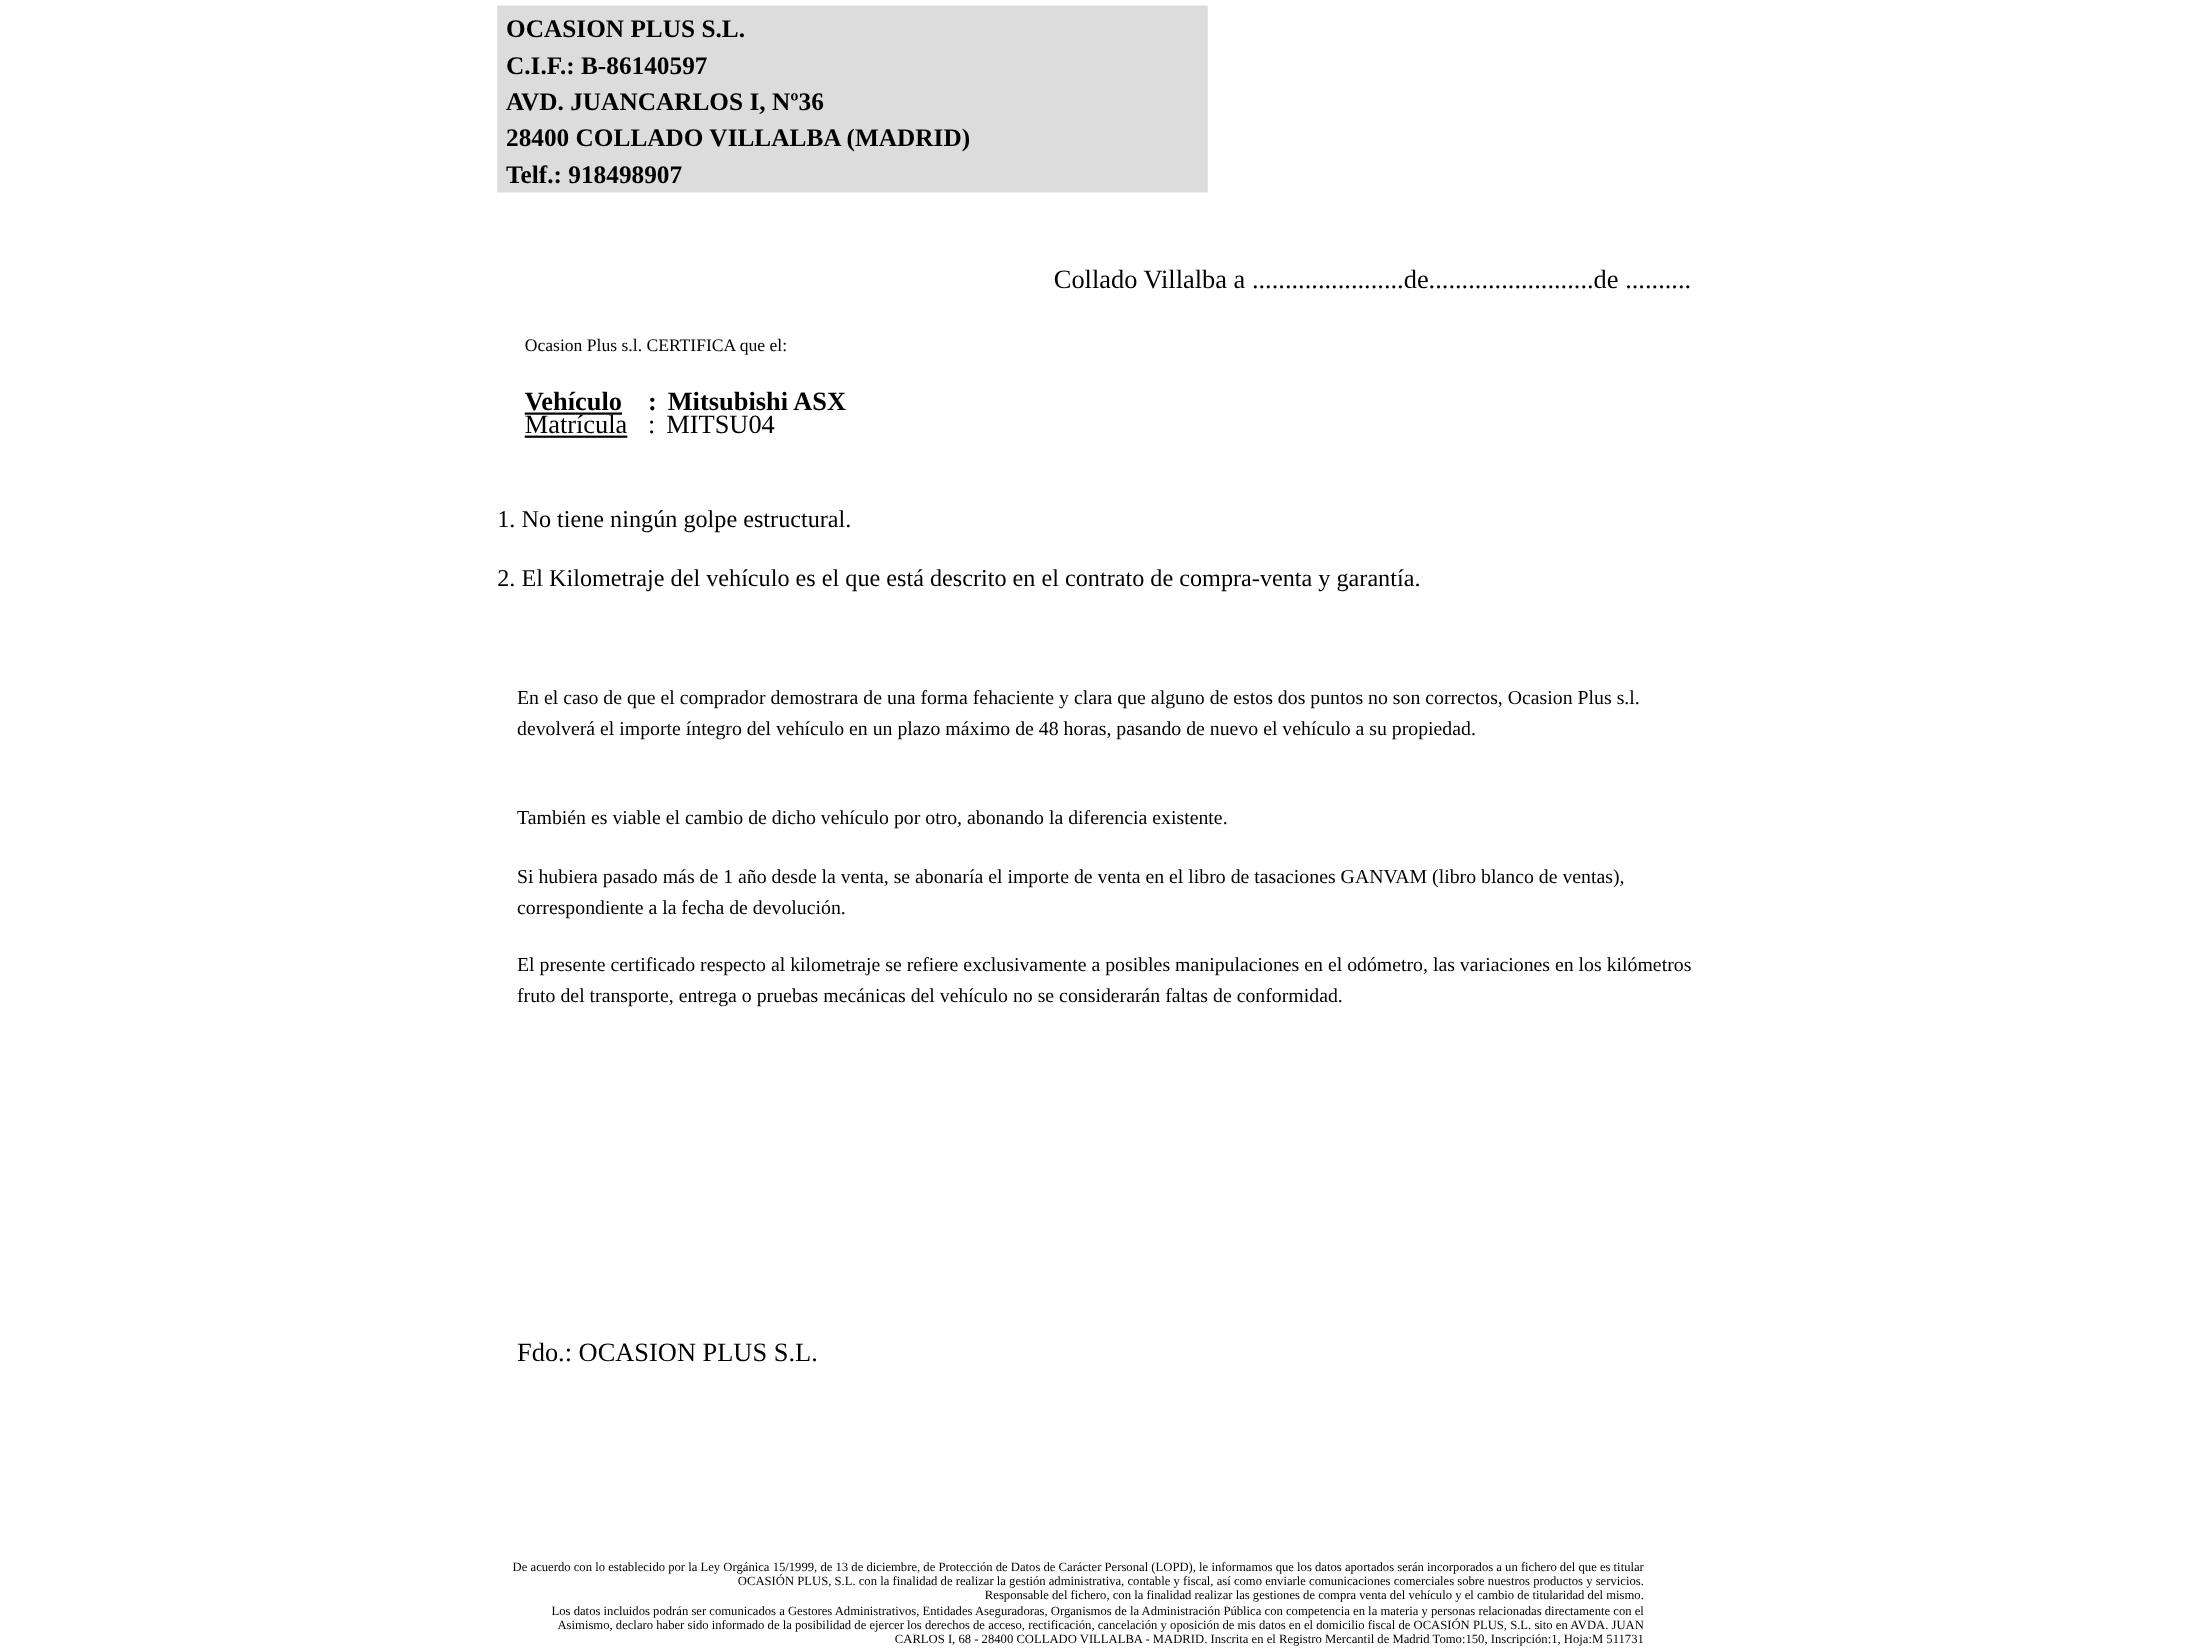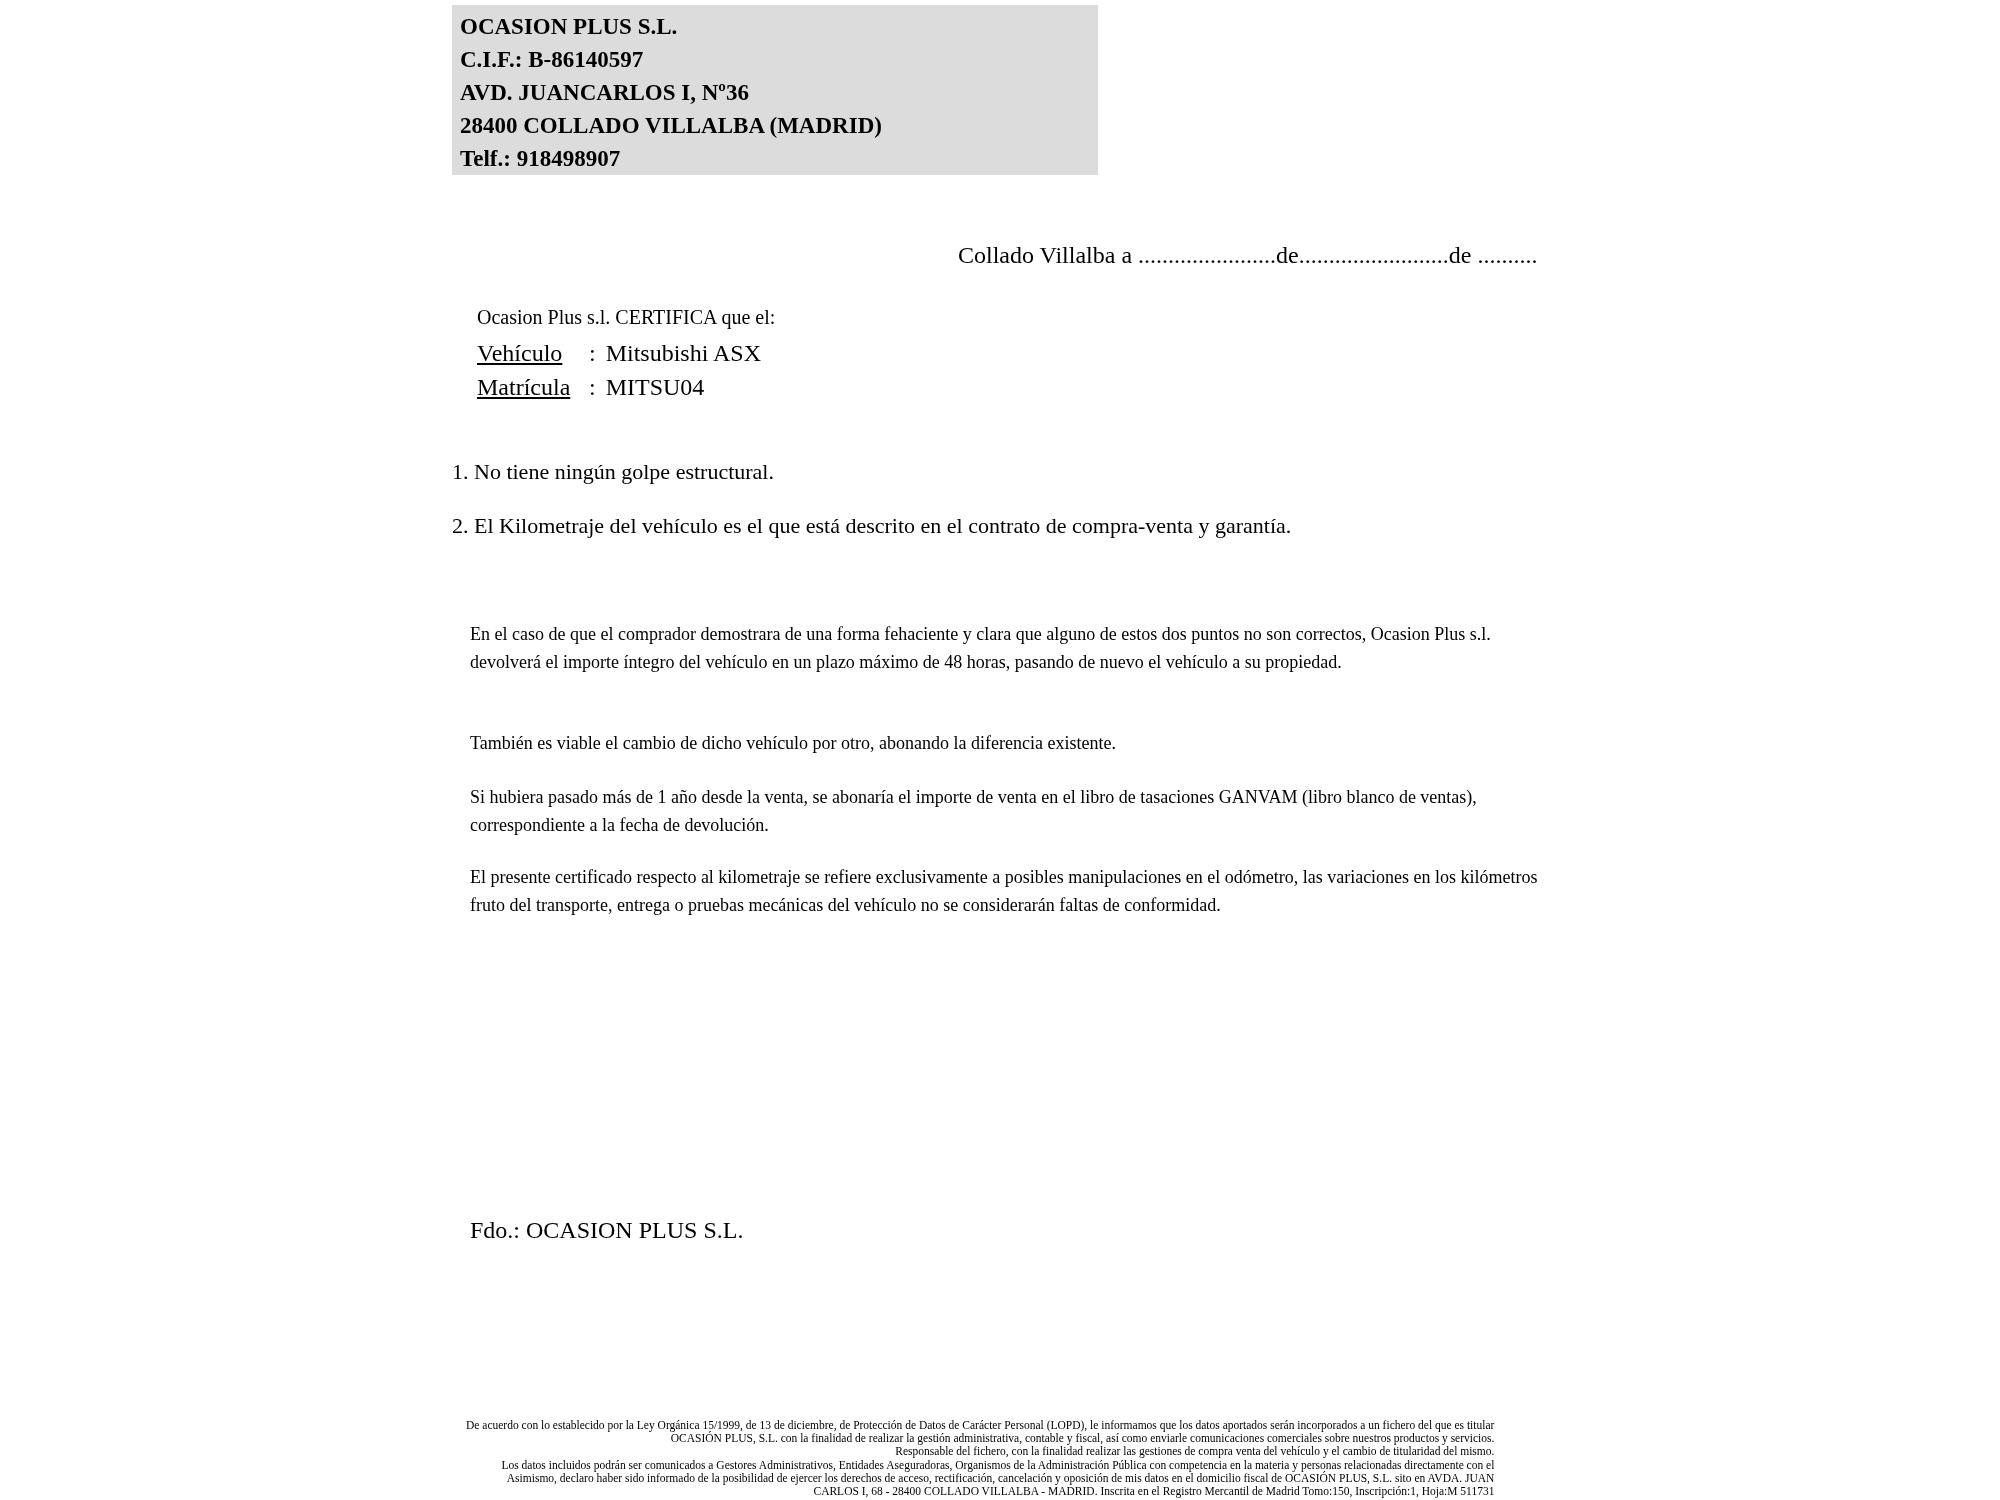--- a/index.html
+++ b/index.html
@@ -36,29 +36,29 @@
     left: 958px;
     top: 242px;
     font-size: 24px;
     white-space: nowrap;
   }
 
   .cert-intro {
     position: absolute;
     left: 477px;
     top: 306px;
-    font-size: 20px;
+    font-size: 16px;
   }
   .field-row {
     position: absolute;
     left: 477px;
     font-size: 24px;
     white-space: nowrap;
   }
-  .field-row.row-0 { top: 340px; }
+  .field-row.row-0 { top: 353px; font-weight: bold; }
   .field-row.row-1 { top: 374px; }
   .field-label {
     display: inline-block;
     width: 112px;
     text-decoration: underline;
   }
   .field-sep { margin-right: 10px; }
 
   .point {
     position: absolute;

